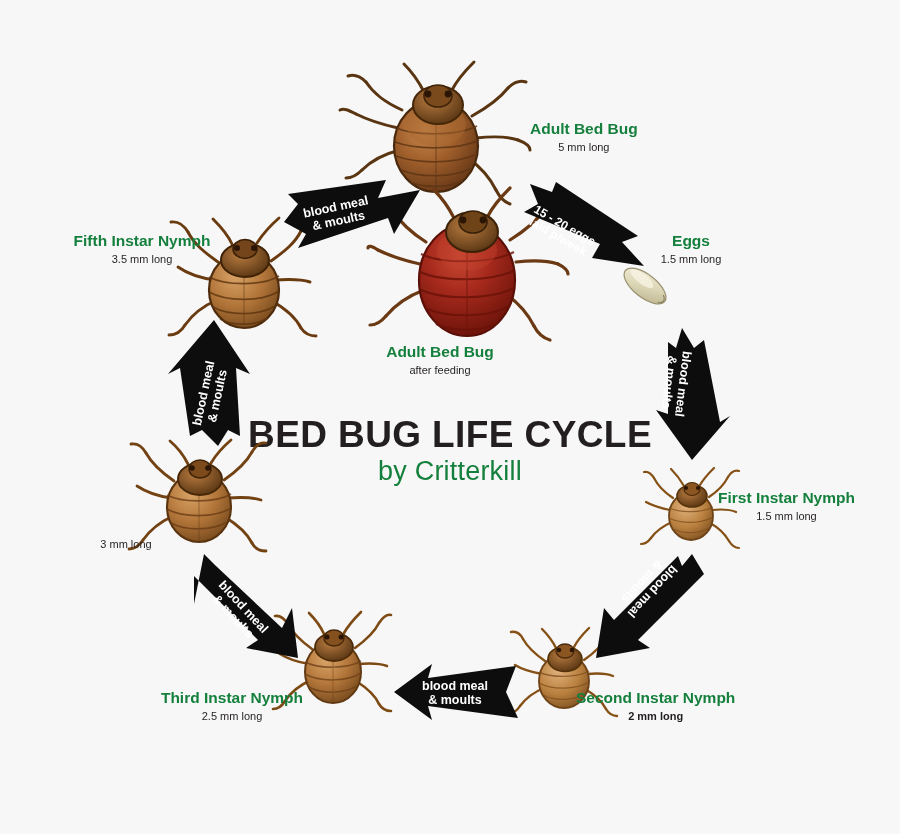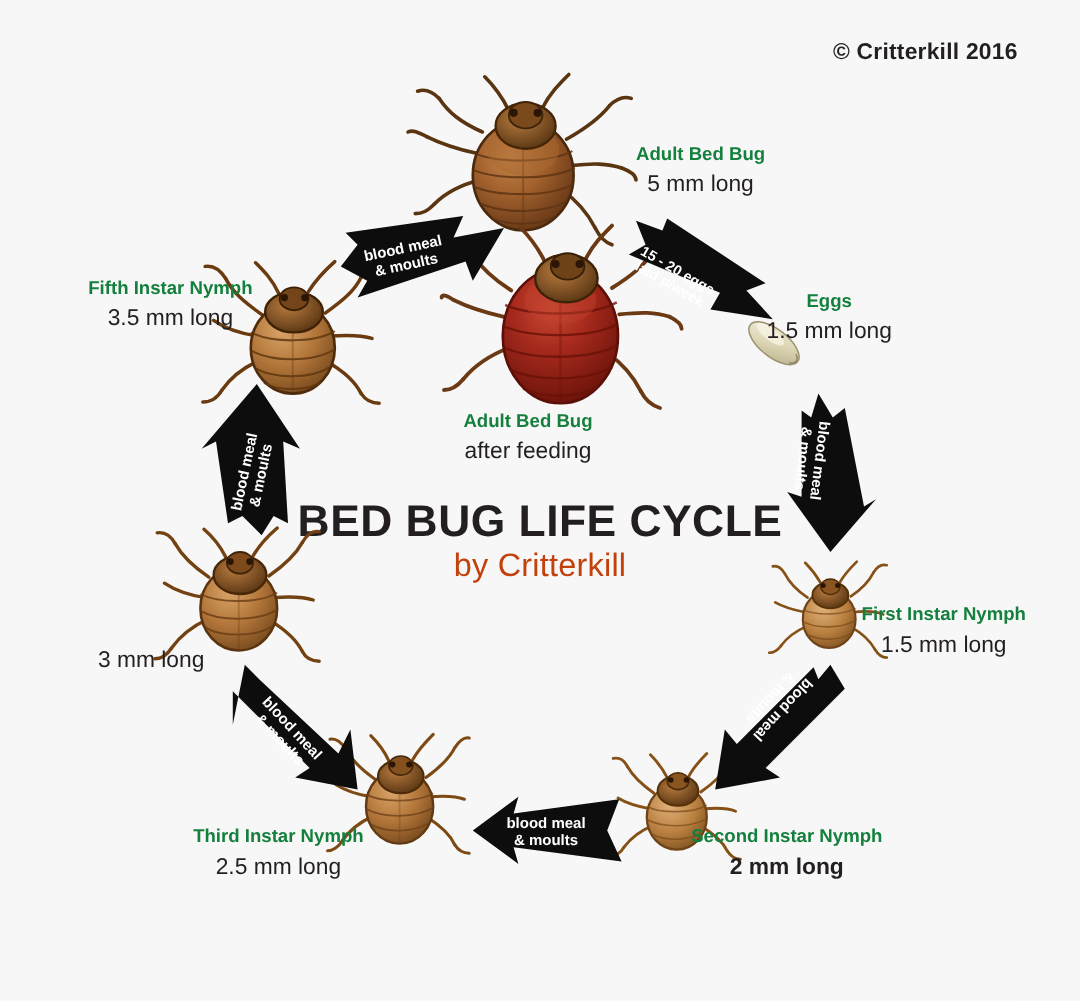--- a/index.html
+++ b/index.html
@@ -41,34 +41,34 @@
   .title-main {
     font-size: 37px;
     font-weight: bold;
     color: #231f20;
     letter-spacing: .4px;
     line-height: 1.05;
   }
   .title-sub {
     font-size: 27px;
     font-weight: normal;
-    color: #c2410c;
+    color: #15803d;
     letter-spacing: .2px;
     line-height: 1.25;
   }
 
   .stage-label { position: absolute; text-align: center; white-space: nowrap; }
   .stage-label .name {
     font-size: 15.5px;
     font-weight: bold;
     color: #15803d;
     line-height: 1.45;
   }
   .stage-label .size {
-    font-size: 19px;
+    font-size: 11px;
     font-weight: normal;
     color: #231f20;
     line-height: 1.45;
   }
 
   
   .arrow-text {
     position: absolute;
     color: #ffffff;
     font-size: 12.5px;
@@ -122,21 +122,20 @@
         <stop offset="0%" stop-color="#c08a4d"></stop>
         <stop offset="100%" stop-color="#70451c"></stop>
       </linearGradient>
       <linearGradient id="gLegDark" x1="0%" y1="0%" x2="0%" y2="100%">
         <stop offset="0%" stop-color="#a96f33"></stop>
         <stop offset="100%" stop-color="#5d3412"></stop>
       </linearGradient>
     </defs>
   </svg>
 
-  <div class="copyright">© Critterkill 2016</div>
 
   <div class="title-wrap">
     <div class="title-main">BED BUG LIFE CYCLE</div>
     <div class="title-sub">by Critterkill</div>
   </div>
 
   <svg class="art" style="left:340px; top:58px; width:190px; height:150px" viewBox="0 0 190 150">
     <g stroke="#5a3512" stroke-width="3" stroke-linecap="round" fill="none">
       <path d="M62,52 C44,44 34,36 26,24"></path>
         <path d="M26,24 C20,18 14,16 8,18"></path>
@@ -408,26 +407,26 @@
   <div class="stage-label" style="left:530px; top:118px; text-align:left;">
     <div class="name">Adult Bed Bug</div>
     <div class="size" style="text-align:center;">5 mm long</div>
   </div>
 
   <div class="stage-label" style="left:360px; top:341px; width:160px;">
     <div class="name">Adult Bed Bug</div>
     <div class="size">after feeding</div>
   </div>
 
-  <div class="stage-label" style="left:627px; top:241px; width:128px;">
+  <div class="stage-label" style="left:627px; top:230px; width:128px;">
     <div class="name">Eggs</div>
     <div class="size">1.5 mm long</div>
   </div>
 
-  <div class="stage-label" style="left:718px; top:502px; text-align:left;">
+  <div class="stage-label" style="left:718px; top:487px; text-align:left;">
     <div class="name">First Instar Nymph</div>
     <div class="size" style="text-align:center;">1.5 mm long</div>
   </div>
 
   <div class="stage-label" style="left:576px; top:687px; text-align:left;">
     <div class="name">Second Instar Nymph</div>
     <div class="size" style="text-align:center;font-weight:bold;">2 mm long</div>
   </div>
 
   <div class="stage-label" style="left:152px; top:687px; width:160px;">

